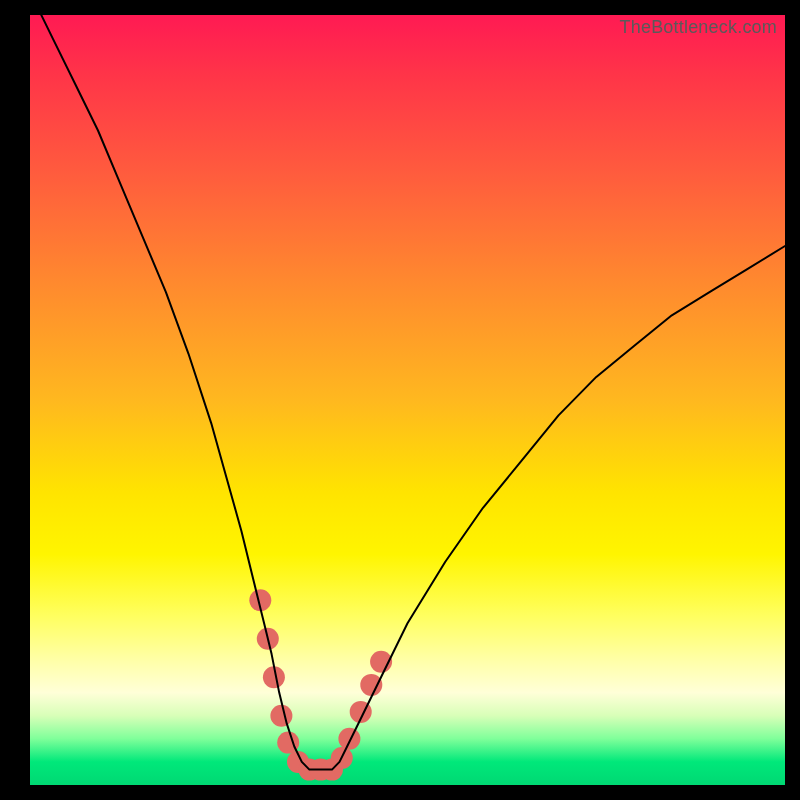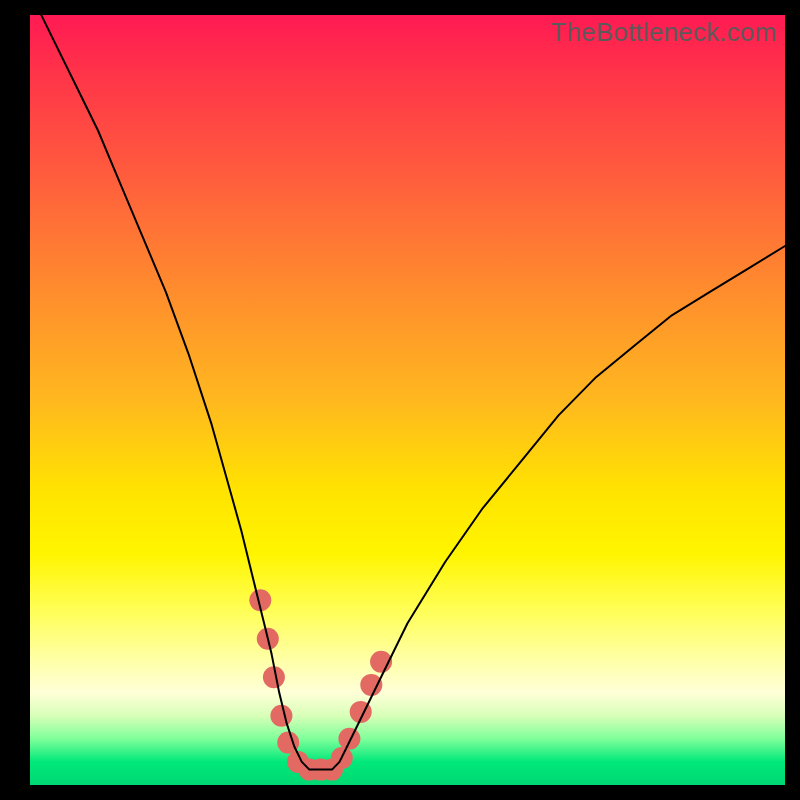--- a/index.html
+++ b/index.html
@@ -32,21 +32,21 @@
       #7fff9a 94%,
       #00e87a 97%,
       #00d873 100%
     );
   }
   .watermark {
     position: absolute;
     top: 2px;
     right: 8px;
     color: #5a5a5a;
-    font-size: 26px;
+    font-size: 18px;
     font-weight: 500;
     letter-spacing: 0.2px;
     user-select: none;
   }
   svg.plot {
     position: absolute;
     left: 0;
     top: 0;
     width: 755px;
     height: 770px;

